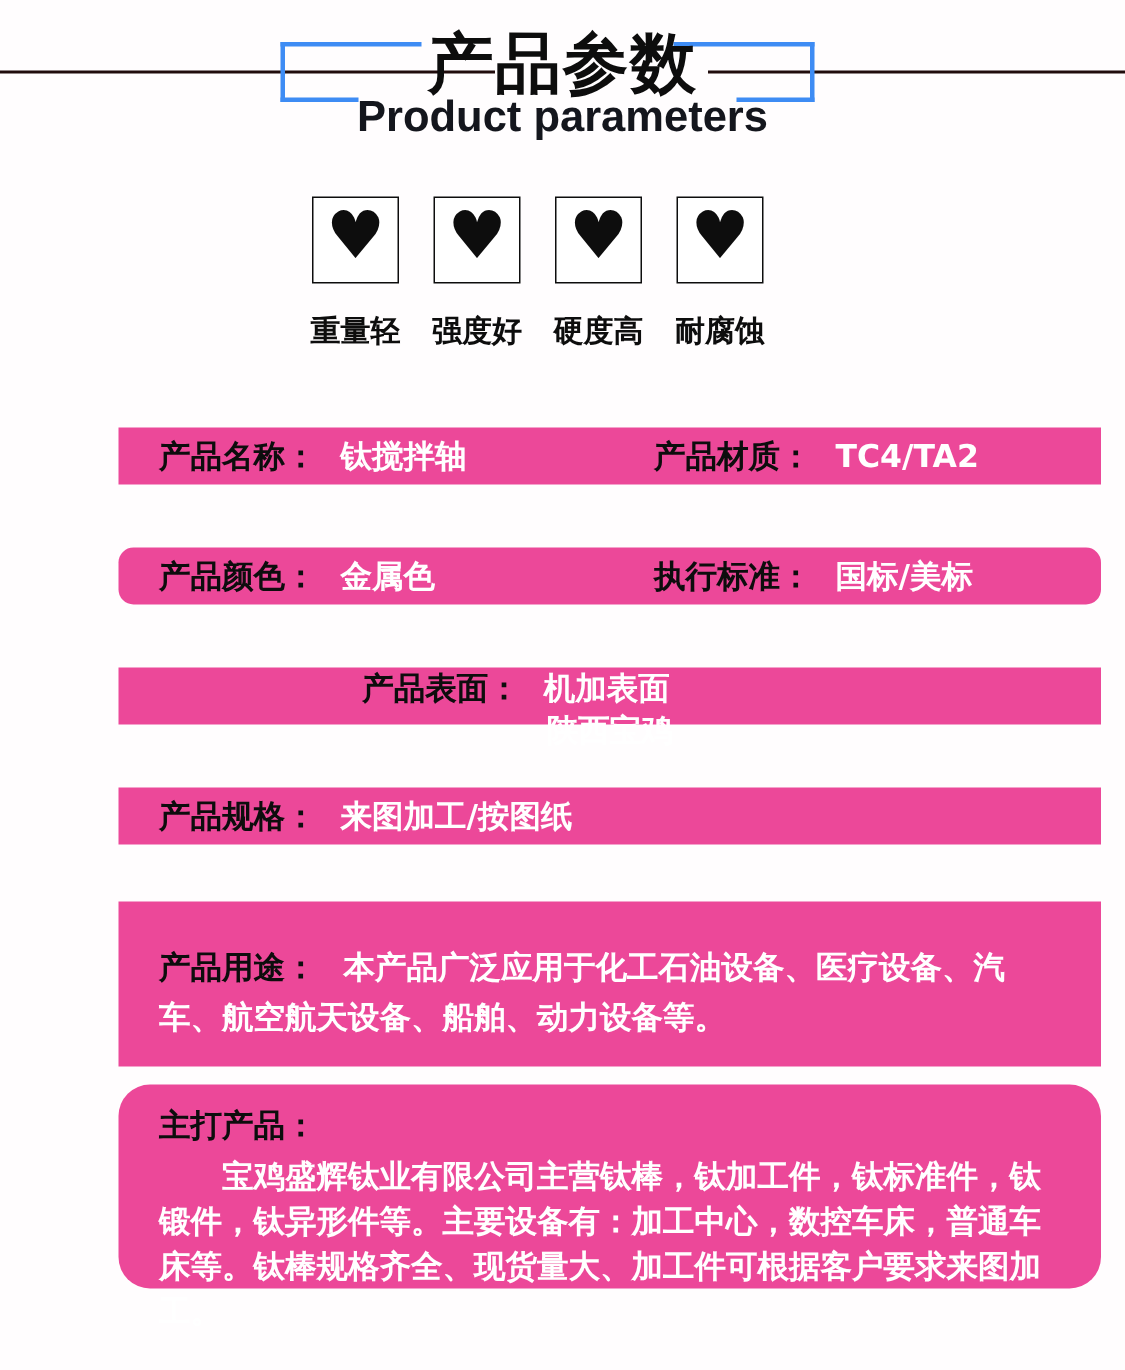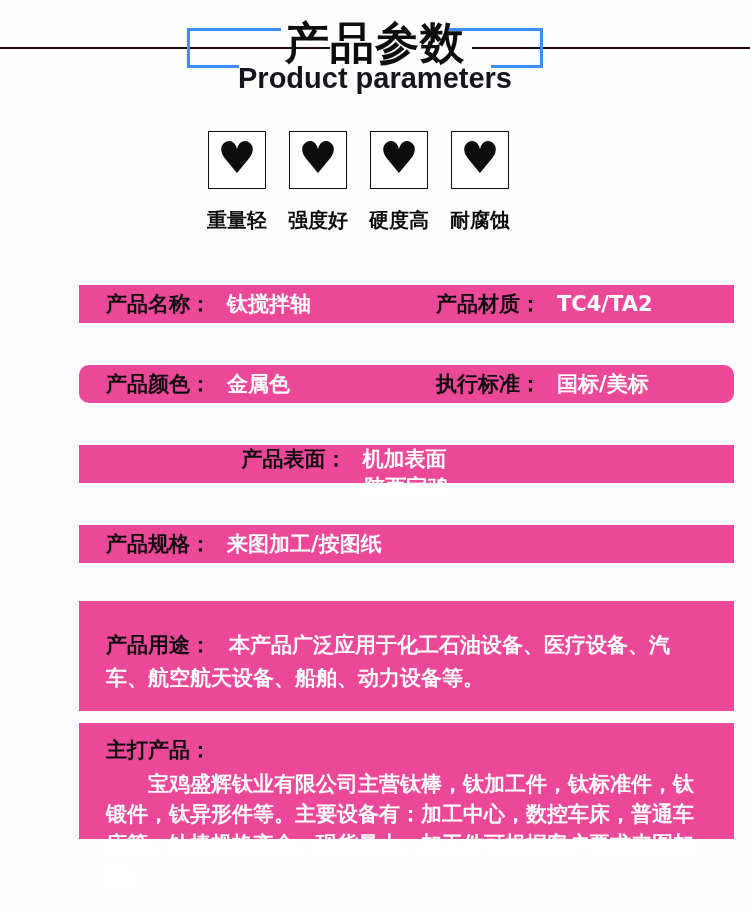--- a/index.html
+++ b/index.html
@@ -60,21 +60,21 @@
     box-sizing: border-box;
     background: #ec4899;
     color: #FFFFFF; font-size: 21px; font-weight: 700; margin-left: 36px;
   }
   .bar-row { height: 38px; display: flex; align-items: center; padding: 0 27px; }
   #bar-1 { top: 285px; }
   #bar-2 { top: 365px; border-radius: 10px; }
   #bar-3 { top: 445px; flex-direction: column; }
   #bar-4 { top: 525px; }
   #bar-5 { top: 601px; height: 110px; padding: 28px 27px 0; line-height: 33px; }
-  #bar-6 { top: 723px; height: 116px; padding: 12px 27px 0; }
+  #bar-6 { top: 723px; height: 136px; padding: 12px 27px 0; border-radius: 21px; }
   .pair { display: flex; align-items: center; }
   .pair-left { width: 330px; }
   .spec-label { color: #0D0D0D; margin-right: 16px; white-space: nowrap; }
   .spec-value { color: #FFFFFF; white-space: nowrap; }
   .flow-label { color: #0D0D0D; margin-right: 18px; }
   .flow-value { color: #FFFFFF; }
   .mp-label { color: #0D0D0D; line-height: 30px; }
   .mp-text { margin: 4px 0 0; text-indent: 2em; line-height: 30px; color: #FFFFFF; }
 </style>
 </head>

